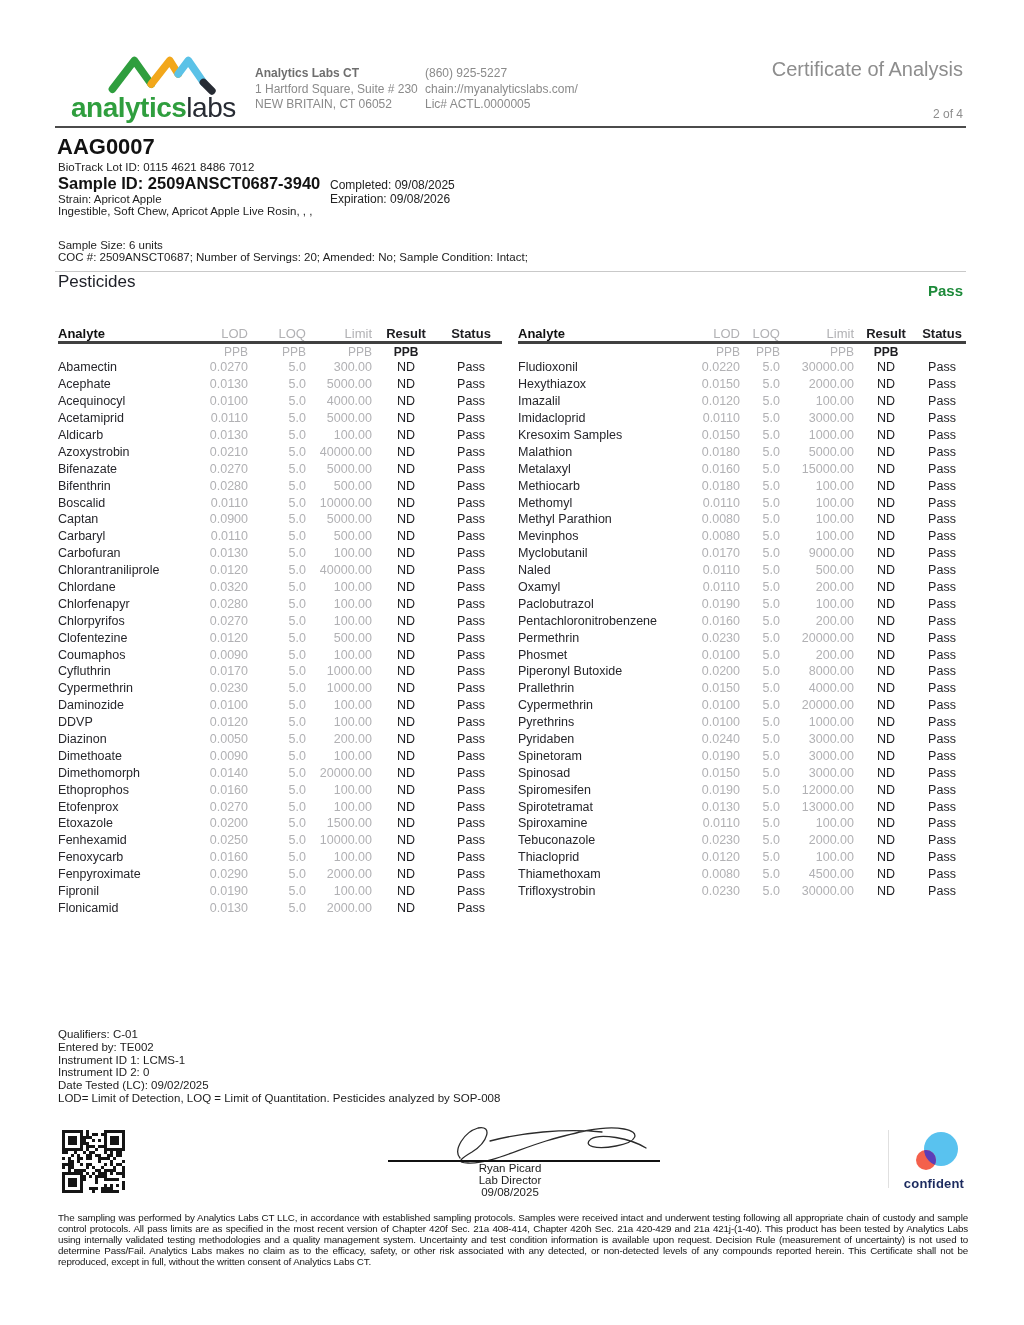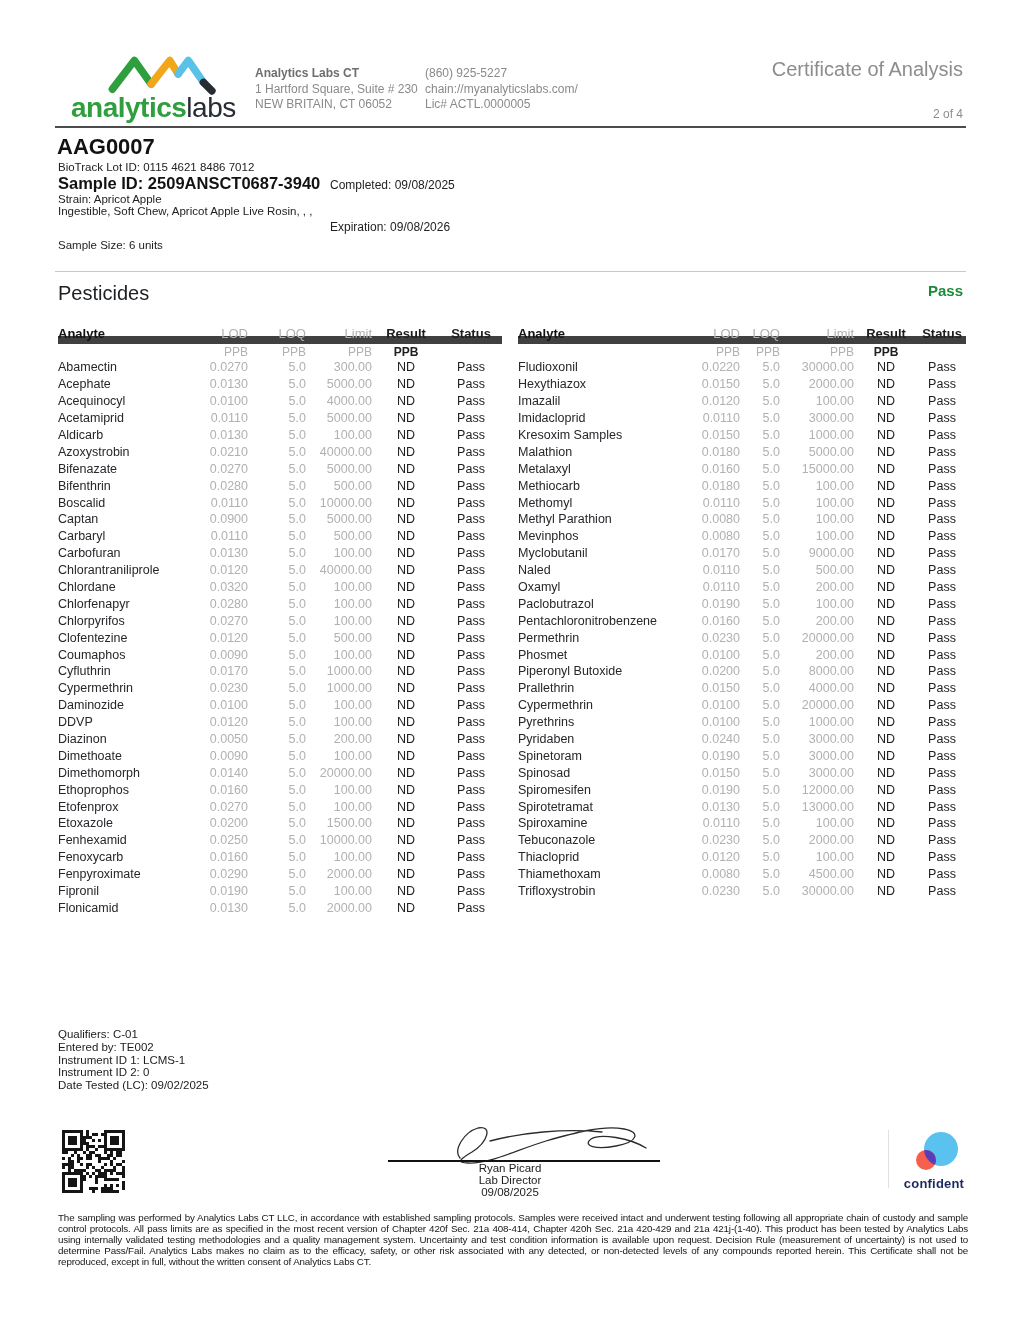--- a/index.html
+++ b/index.html
@@ -18,38 +18,38 @@
   .doc-title { position:absolute; right:61px; top:58px; font-size:20px; color:#8d8d8d; }
   .page-num { position:absolute; right:61px; top:107px; font-size:12px; color:#8d8d8d; }
   .header-rule { position:absolute; left:55px; right:58px; top:126px; height:2px; background:#4b4b4b; }
 
   
   .sample-code { position:absolute; left:57px; top:134px; font-size:22px; font-weight:700; color:#121212; }
   .biotrack   { position:absolute; left:58px; top:161px; font-size:11.5px; }
   .sample-id  { position:absolute; left:58px; top:174px; font-size:16.5px; font-weight:700; color:#121212; }
   .completed  { position:absolute; left:330px; top:178px; font-size:12px; }
   .strain     { position:absolute; left:58px; top:193px; font-size:11.5px; }
-  .expiration { position:absolute; left:330px; top:192px; font-size:12px;margin-top:28px; }
+  .expiration { position:absolute; left:330px; top:192px; font-size:12px; }
   .product    { position:absolute; left:58px; top:205px; font-size:11.5px; }
   .client-block { position:absolute; left:557px; top:177px; font-size:12px; line-height:12.3px; }
   .client-label { color:#a9a9a9; }
   .client-name  { font-weight:700; }
   .sample-size { position:absolute; left:58px; top:239px; font-size:11.5px; }
   .coc-line    { position:absolute; left:58px; top:251px; font-size:11.5px; }
   .section-rule { position:absolute; left:55px; right:58px; top:271px; height:1px; background:#c9c9c9; }
 
   
-  .section-title  { position:absolute; left:58px; top:282px; font-size:20px; font-weight:500; color:#1d1f27; }
+  .section-title  { position:absolute; left:58px; top:272px; font-size:17px; font-weight:500; color:#1d1f27; }
   .section-status { position:absolute; right:61px; top:282px; font-size:15px; font-weight:700; color:#1d8a3a; }
 
   .ptable { position:absolute; top:326px; }
   .t-left  { left:58px;  width:444px; --cols:136px 54px 58px 66px 68px 62px; }
   .t-right { left:518px; width:448px; --cols:176px 46px 40px 74px 64px 48px; }
   .trow, .thead, .tunits { display:grid; grid-template-columns:var(--cols); align-items:center; }
-  .thead { height:18px; border-bottom:8px solid #404040; }
+  .thead { height:18px; border-bottom:3px solid #404040; }
   .thead span { font-size:13px; }
   .th-dark { font-weight:700; color:#111; }
   .th-gray { color:#b8b8b8; font-weight:400; }
   .tunits { height:15px; }
   .tunits span { font-size:12px; }
   .u-gray { color:#b8b8b8; }
   .u-dark { color:#111; font-weight:700; }
   .trow { height:16.9px; }
   .tcell { font-size:12.5px; white-space:nowrap; }
   .col-analyte { text-align:left;  color:#26262b; }
@@ -111,20 +111,21 @@
   <div class="sample-code">AAG0007</div>
   <div class="biotrack">BioTrack Lot ID: 0115 4621 8486 7012</div>
   <div class="sample-id">Sample ID: 2509ANSCT0687-3940</div>
   <div class="completed">Completed: 09/08/2025</div>
   <div class="strain">Strain: Apricot Apple</div>
   <div class="expiration">Expiration: 09/08/2026</div>
   <div class="product">Ingestible, Soft Chew, Apricot Apple Live Rosin, , ,</div>
 
 
   <div class="sample-size">Sample Size: 6 units</div>
+  <div class="coc-line">COC #: 2509ANSCT0687; Number of Servings: 20; Amended: No; Sample Condition: Intact;</div>
   <div class="section-rule"></div>
 
   <div class="section-title">Pesticides</div>
   <div class="section-status">Pass</div>
 
   <div class="ptable t-left">
     <div class="thead">
       <span class="th-dark">Analyte</span>
       <span class="th-gray col-lod">LOD</span>
       <span class="th-gray col-loq">LOQ</span>
@@ -684,20 +685,21 @@
         </div>
       </div>
   </div>
 
   <div class="notes">
     <div>Qualifiers: C-01</div>
     <div>Entered by: TE002</div>
     <div>Instrument ID 1: LCMS-1</div>
     <div>Instrument ID 2: 0</div>
     <div>Date Tested (LC): 09/02/2025</div>
+    <div>LOD= Limit of Detection, LOQ = Limit of Quantitation. Pesticides analyzed by SOP-008</div>
   </div>
 
   <div class="qr">
       <i style="left:0px;top:0px"></i>
       <i style="left:3px;top:0px"></i>
       <i style="left:6px;top:0px"></i>
       <i style="left:9px;top:0px"></i>
       <i style="left:12px;top:0px"></i>
       <i style="left:15px;top:0px"></i>
       <i style="left:18px;top:0px"></i>

